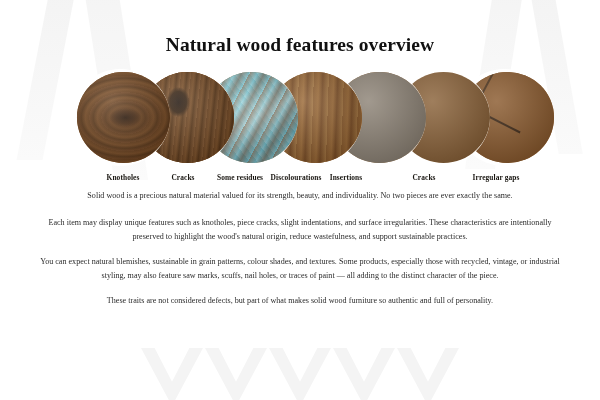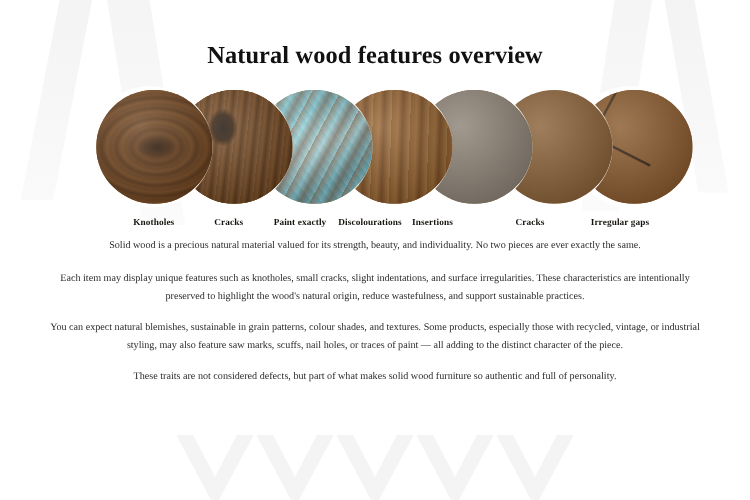--- a/index.html
+++ b/index.html
@@ -294,27 +294,27 @@
         <div class="grain tex-gap"></div>
         <div class="gap-edge"></div>
         <div class="gap-edge2"></div>
       </div>
     </div>
   </div>
 
   <div class="labels">
     <div class="label" style="left:123px">Knotholes</div>
     <div class="label" style="left:183px">Cracks</div>
-    <div class="label" style="left:240px">Paint exactly</div>
+    <div class="label" style="left:240px">Some residues</div>
     <div class="label" style="left:296px">Discolourations</div>
     <div class="label" style="left:346px">Insertions</div>
     <div class="label" style="left:424px">Cracks</div>
     <div class="label" style="left:496px">Irregular gaps</div>
   </div>
 
   <div class="body-copy">
     <p class="para p1">Solid wood is a precious natural material valued for its strength, beauty, and individuality. No two pieces are ever exactly the same.</p>
-    <p class="para p2">Each item may display unique features such as knotholes, small cracks, slight indentations, and surface irregularities. These characteristics are intentionally preserved to highlight the wood's natural origin, reduce wastefulness, and support sustainable practices.</p>
+    <p class="para p2">Each item may display unique features such as knotholes, piece cracks, slight indentations, and surface irregularities. These characteristics are intentionally preserved to highlight the wood's natural origin, reduce wastefulness, and support sustainable practices.</p>
     <p class="para p3">You can expect natural blemishes, sustainable in grain patterns, colour shades, and textures. Some products, especially those with recycled, vintage, or industrial styling, may also feature saw marks, scuffs, nail holes, or traces of paint — all adding to the distinct character of the piece.</p>
     <p class="para p4">These traits are not considered defects, but part of what makes solid wood furniture so authentic and full of personality.</p>
   </div>
 
 </div>
 
 </body></html>

